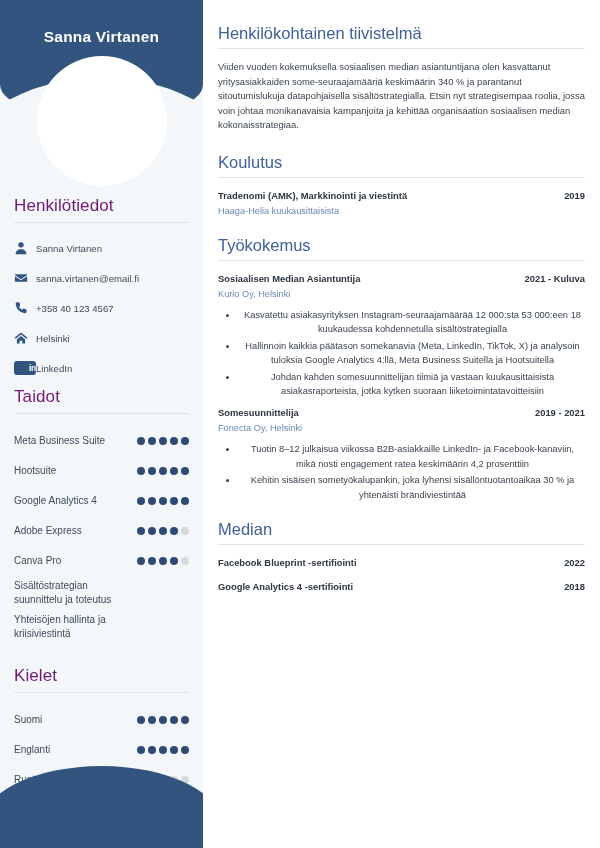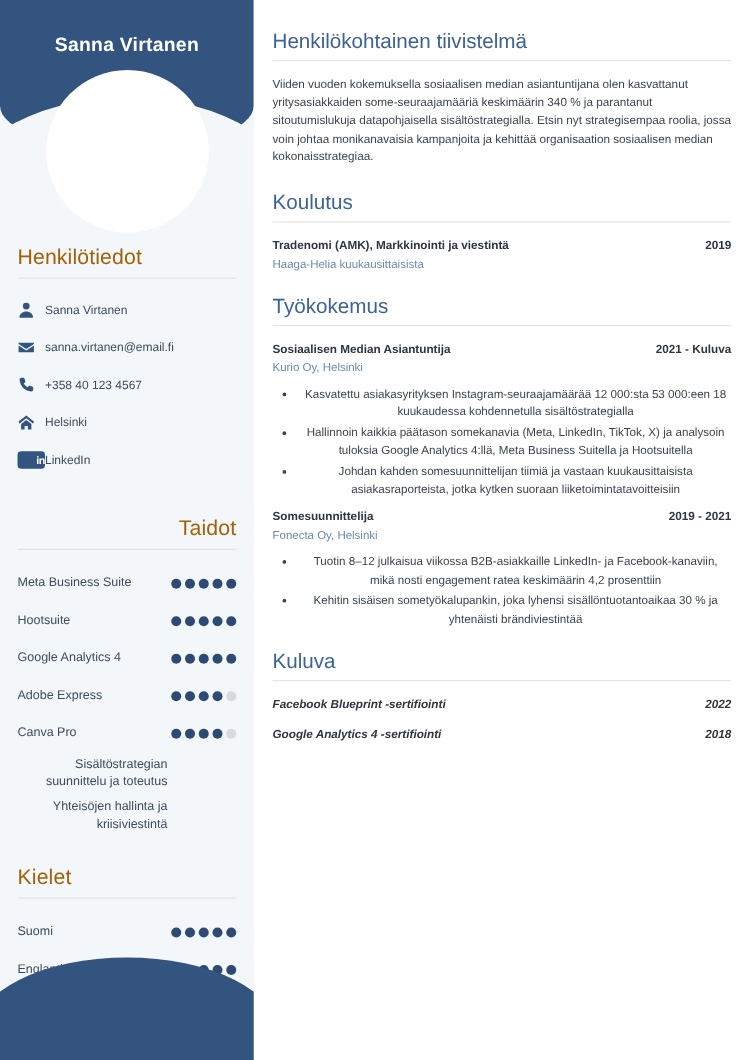--- a/index.html
+++ b/index.html
@@ -82,21 +82,21 @@
   }
 
   .side-body {
     position: absolute;
     left: 0;
     top: 196px;
     width: 203px;
   }
   .side-block { padding: 0 14px; }
   .side-heading {
-    color: #a16207;
+    color: #701a75;
     font-size: 17px;
     font-weight: normal;
     margin: 0 0 6px 0;
     letter-spacing: .1px;
   }
   .side-rule {
     height: 1px;
     background: #dfe4e9;
     margin: 0 0 12px 0;
   }
@@ -221,21 +221,20 @@
     line-height: 14.4px;
     color: #3a4450;
     margin-bottom: 2px;
     padding-left: 2px;
   }
   .course-row {
     display: flex;
     justify-content: space-between;
     align-items: flex-end;
     margin-bottom: 10px;
-    font-style: italic;
   }
 </style>
 </head>
 <body>
 
 <div class="page">
 
   <aside class="sidebar">
 
     <div class="sidebar-header"></div>
@@ -289,21 +288,21 @@
         </div>
 
         <div class="contact-row">
           <span class="contact-icon">
             <span class="li-badge">in</span>
           </span>
           <span class="contact-text">LinkedIn</span>
         </div>
       </section>
 
-      <section class="side-block" style="margin-top:32px;text-align:right;">
+      <section class="side-block" style="margin-top:6px;">
         <h2 class="side-heading">Taidot</h2>
         <div class="side-rule"></div>
         <div id="skills-list">
             <div class="rate-row">
               <span class="rate-label">Meta Business Suite</span>
               <span class="dots">
                 <span class="dot on"></span>
                 <span class="dot on"></span>
                 <span class="dot on"></span>
                 <span class="dot on"></span>
@@ -446,21 +445,21 @@
             <div class="entry-sub">Fonecta Oy, Helsinki</div>
             <ul class="bullets">
               <li>Tuotin 8–12 julkaisua viikossa B2B-asiakkaille LinkedIn- ja Facebook-kanaviin, mikä nosti engagement ratea keskimäärin 4,2 prosenttiin</li>
               <li>Kehitin sisäisen sometyökalupankin, joka lyhensi sisällöntuotantoaikaa 30 % ja yhtenäisti brändiviestintää</li>
             </ul>
           </div>
         </div>
     </section>
 
     <section class="section">
-      <h1 class="main-heading">Kuluva</h1>
+      <h1 class="main-heading">Median</h1>
       <div class="main-rule"></div>
       <div id="courses-list">
           <div class="course-row">
             <span class="entry-title">Facebook Blueprint -sertifiointi</span>
             <span class="entry-date">2022</span>
           </div>
           <div class="course-row">
             <span class="entry-title">Google Analytics 4 -sertifiointi</span>
             <span class="entry-date">2018</span>
           </div>

